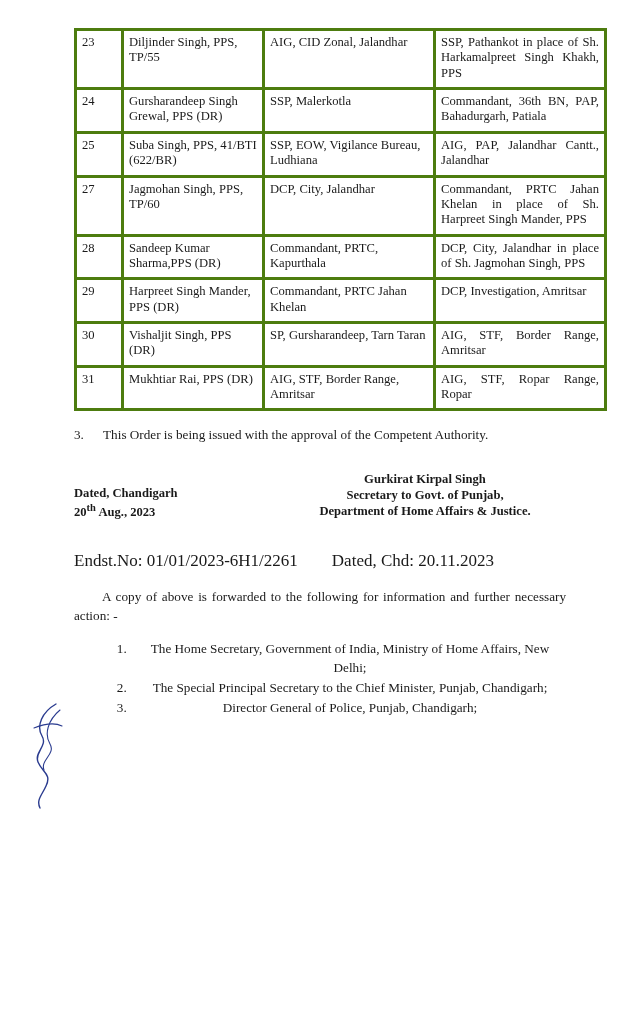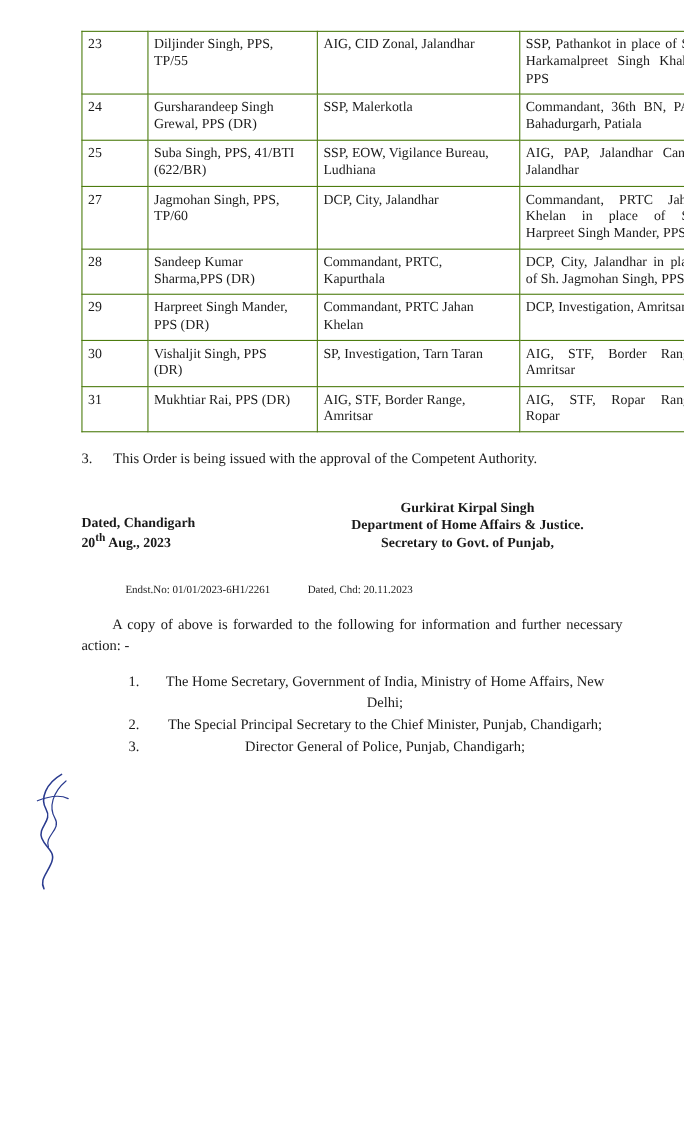--- a/index.html
+++ b/index.html
@@ -25,23 +25,23 @@
 
   
   table.officers {
     border-collapse: collapse;
     width: 100%;
     table-layout: fixed;
     font-size: 12.6px;
     line-height: 1.22;
   }
   table.officers td {
-    border: 1px solid #4d7c0f;
+    border: 3px solid #4d7c0f;
     vertical-align: top;
-    padding: 4px 20px 6px 5px;
+    padding: 4px 5px 6px 5px;
   }
   td.col-sno   { width: 34px; text-align: left; }
   td.col-name  { width: 128px; }
   td.col-present { width: 158px; }
   td.col-new   { width: 158px; text-align: justify; text-justify: inter-word; }
   td.just { text-align: justify; text-justify: inter-word; }
 
   
   .para {
     font-size: 13.2px;
@@ -80,23 +80,22 @@
     top: 700px;
     width: 40px;
     height: 110px;
     color: #2a3b8f;
     pointer-events: none;
   }
 
   
   .endst {
     margin-top: 28px;
-    font-size: 10px;
-    line-height: 1.45;
-    margin-left: 40px;
+    font-size: 17px;
+    line-height: 1.45;
   }
   .endst .spacer { display: inline-block; width: 34px; }
 
   .copy-line {
     margin-top: 14px;
     font-size: 13.2px;
     line-height: 1.45;
     text-align: justify;
     text-justify: inter-word;
     text-indent: 28px;
@@ -154,21 +153,21 @@
       </tr>
       <tr>
         <td class="col-sno">29</td>
         <td class="col-name">Harpreet Singh Mander, PPS (DR)</td>
         <td class="col-present">Commandant, PRTC Jahan Khelan</td>
         <td class="col-new just">DCP, Investigation, Amritsar</td>
       </tr>
       <tr>
         <td class="col-sno">30</td>
         <td class="col-name">Vishaljit Singh, PPS (DR)</td>
-        <td class="col-present">SP, Investigation, Tarn Taran</td>
+        <td class="col-present">SP, Gursharandeep, Tarn Taran</td>
         <td class="col-new">AIG, STF, Border Range, Amritsar</td>
       </tr>
       <tr>
         <td class="col-sno">31</td>
         <td class="col-name">Mukhtiar Rai, PPS (DR)</td>
         <td class="col-present">AIG, STF, Border Range, Amritsar</td>
         <td class="col-new">AIG, STF, Ropar Range, Ropar</td>
       </tr>
     </tbody>
   </table>
@@ -179,22 +178,22 @@
     <span>This Order is being issued with the approval of the Competent Authority.</span>
   </p>
 
   <div class="sig-block">
     <div class="sig-left">
       <div>Dated, Chandigarh</div>
       <div><span>20</span><sup>th</sup><span> Aug., 2023</span></div>
     </div>
     <div class="sig-right">
       <div>Gurkirat Kirpal Singh</div>
+      <div>Secretary to Govt. of Punjab,</div>
       <div>Department of Home Affairs &amp; Justice.</div>
-      <div>Secretary to Govt. of Punjab,</div>
     </div>
   </div>
 
   <div class="endst">
     <span>Endst.No: 01/01/2023-6H1/2261</span><span class="spacer"></span><span>Dated, Chd:  20.11.2023</span>
   </div>
 
   <p class="copy-line">A copy of above is forwarded to the following for information and further necessary action: -</p>
 
   <ol class="recipients">

